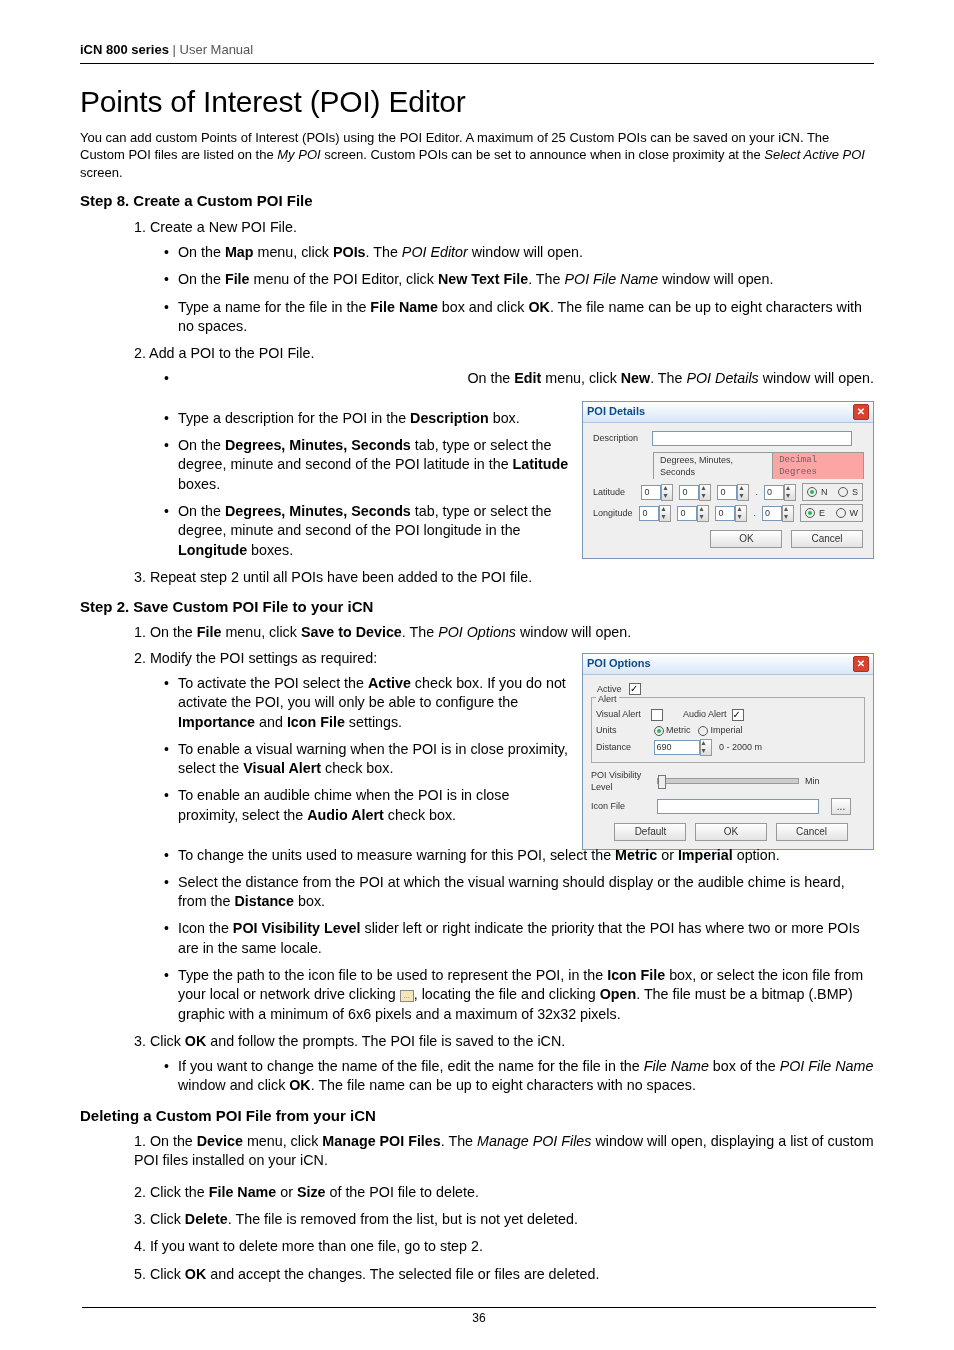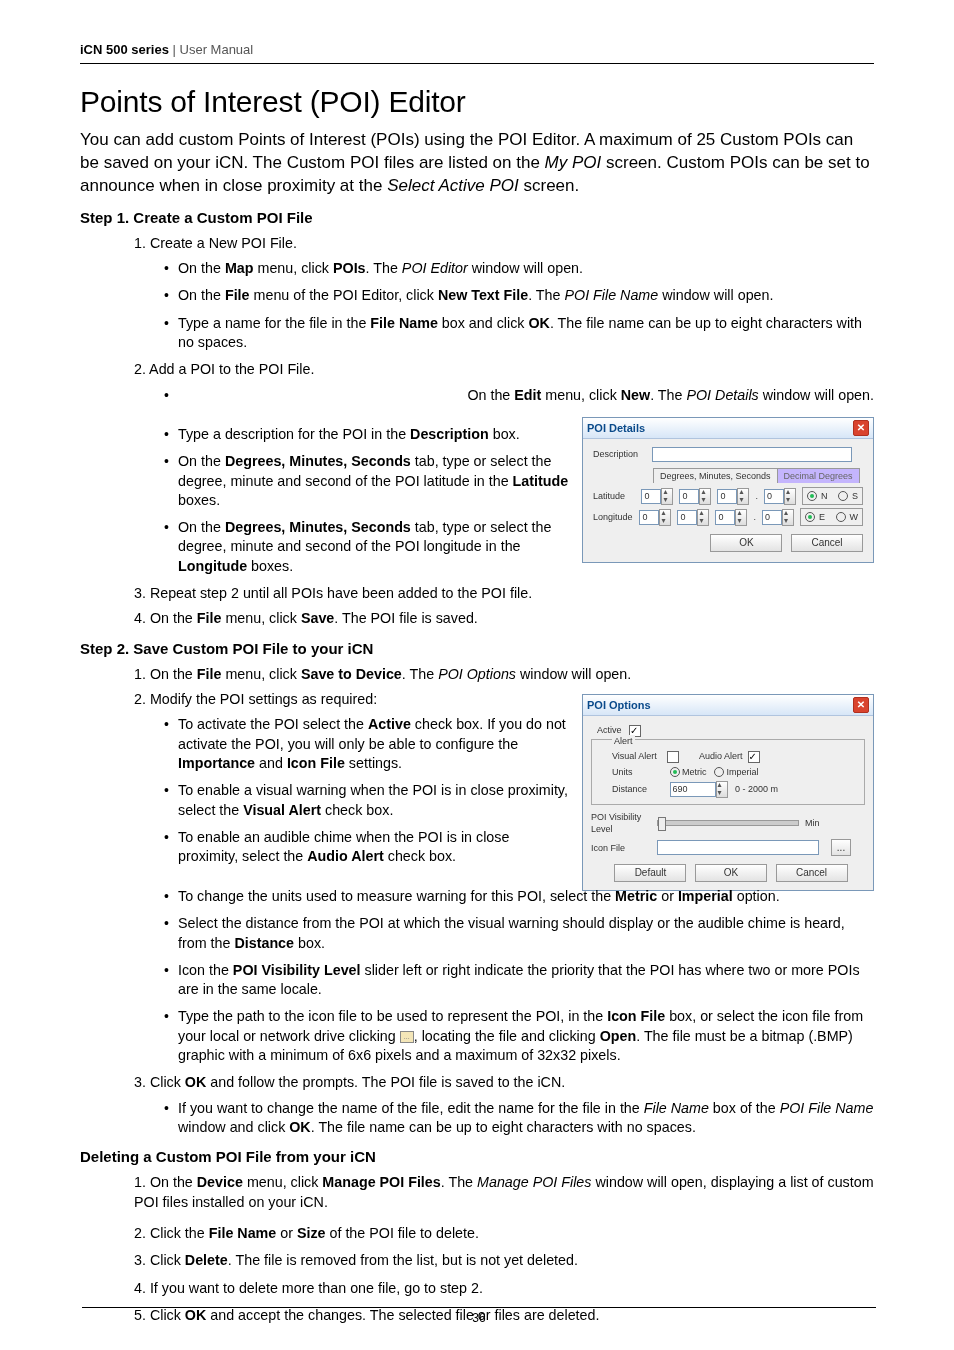--- a/index.html
+++ b/index.html
@@ -28,21 +28,21 @@
   }
   .header-text b { font-weight: bold; }
   .header-text .light { font-weight: normal; color: #555; }
   h1 {
     font-size: 30px;
     font-weight: normal;
     margin: 0 0 6px 0;
     letter-spacing: -0.2px;
   }
   p { margin: 0 0 6px 0; }
-  .intro { font-size: 17px; margin-bottom: 10px; }
+  .intro { font-size: 13px; margin-bottom: 10px; }
   .step-title {
     font-size: 15px;
     font-weight: bold;
     margin: 10px 0 6px 0;
   }
   .n1 { margin-left: 54px; }
   .bullets { margin: 4px 0 6px 84px; padding:0; list-style: none; }
   .bullets li { margin: 0 0 8px 0; position: relative; padding-left: 14px; }
   .bullets li::before {
     content: "•";
@@ -60,52 +60,52 @@
   .poi-body { padding: 8px 10px 10px 10px; background:#efefef;}
   .lbl { display:inline-block; width:56px; vertical-align:middle; }
   .inp { display:inline-block; border:1px solid #7a98b8; background:#fff; height:13px; vertical-align:middle; }
   .spin { display:inline-flex; align-items:center; }
   .spin .inp { width:14px; text-align:left; padding:0 2px; font-size:9px; line-height:13px;}
   .spin .arrows { width:10px; height:15px; display:inline-block; background: linear-gradient(#fff,#ddd); border:1px solid #999; position:relative; }
   .spin .arrows::before { content:"▴"; position:absolute; top:-2px; left:1px; font-size:8px; color:#555;}
   .spin .arrows::after { content:"▾"; position:absolute; bottom:-2px; left:1px; font-size:8px; color:#555;}
   .tabs { margin:6px 0 4px 60px; display:flex; }
   .tab { border:1px solid #999; border-bottom:none; padding:1px 6px; background:#efefef; font-size:9px; margin-right:-1px; }
-  .tab.inactive { background:#c4b5fd; color:#666; }
+  .tab.inactive { background:#fca5a5; color:#666;font-family:Liberation Mono, monospace; }
   .radios { border:1px solid #999; padding:2px 4px; display:inline-flex; gap:4px; align-items:center; font-size:9px; }
   .radio-dot { width:8px; height:8px; border:1px solid #555; border-radius:50%; display:inline-block; vertical-align:middle; position:relative; }
   .radio-dot.sel::after { content:""; width:4px; height:4px; background:#2b5; border-radius:50%; position:absolute; left:2px; top:2px;}
   .btnrow { text-align:right; margin-top:8px;}
   .btn { display:inline-block; border:1px solid #999; background:linear-gradient(#fff,#e3e3e3); padding:1px 0; font-size:10px; width:70px; text-align:center; margin-left:6px;}
   .opt-body { padding:6px 8px 8px 8px; background:#efefef;}
   .chk { width:10px; height:10px; border:1px solid #666; background:#fff; display:inline-block; vertical-align:middle; position:relative;}
   .chk.sel::after { content:"✓"; position:absolute; left:0; top:-2px; font-size:10px; color:#000;}
-  .fieldset { border:1px solid #aaa; padding:4px 6px 6px 20px; margin:2px 0 6px 0; }
+  .fieldset { border:1px solid #aaa; padding:4px 6px 6px 4px; margin:2px 0 6px 0; }
   .fieldset .legend { position:relative; top:-9px; background:#efefef; padding:0 2px; font-size:9px; display:inline-block;}
   .slider { display:inline-block; width:140px; height:4px; background:#ccc; border:1px solid #999; position:relative; vertical-align:middle; }
   .slider::after { content:""; position:absolute; left:0; top:-4px; width:6px; height:12px; background:#eee; border:1px solid #777; }
   .miniicon { width:12px; height:10px; border:1px solid #888; background:#f4e6b8; display:inline-block; vertical-align:middle; font-size:7px; text-align:center; line-height:10px; color:#777; }
   .pagenum { text-align:center; font-size:12px; position:absolute; bottom:24px; left:4px; right:0; }
   .pagenum::before { content:""; display:block; border-top:1px solid #000; width:794px; margin:0 auto 2px auto; }
 </style>
 </head>
 <body>
 
 <div class="page">
   <div class="header-line">
-    <span class="header-text"><b>iCN 500 series</b><span class="light"> | </span><span class="light">User Manual</span></span>
+    <span class="header-text"><b>iCN 800 series</b><span class="light"> | </span><span class="light">User Manual</span></span>
   </div>
 
   <h1>Points of Interest (POI) Editor</h1>
 
   <p class="intro">
     <span>You can add custom Points of Interest (POIs) using the POI Editor. A maximum of 25 Custom POIs can be saved on your iCN. The Custom POI files are listed on the </span><span class="ital">My POI</span><span> screen. Custom POIs can be set to announce when in close proximity at the </span><span class="ital">Select Active POI</span><span> screen.</span>
   </p>
 
-  <div class="step-title">Step 1. Create a Custom POI File</div>
+  <div class="step-title">Step 8. Create a Custom POI File</div>
 
   <p class="n1">1. Create a New POI File.</p>
   <ul class="bullets">
     <li><span>On the </span><span class="bold">Map</span><span> menu, click </span><span class="bold">POIs</span><span>. The </span><span class="ital">POI Editor</span><span> window will open.</span></li>
     <li><span>On the </span><span class="bold">File</span><span> menu of the POI Editor, click </span><span class="bold">New Text File</span><span>. The </span><span class="ital">POI File Name</span><span> window will open.</span></li>
     <li><span>Type a name for the file in the </span><span class="bold">File Name</span><span> box and click </span><span class="bold">OK</span><span>. The file name can be up to eight characters with no spaces.</span></li>
   </ul>
 
   <p class="n1">2. Add a POI to the POI File.</p>
 
@@ -183,21 +183,20 @@
           <div class="btnrow">
             <span class="btn">OK</span>
             <span class="btn">Cancel</span>
           </div>
         </div>
       </div>
     </div>
   </div>
 
   <p class="n1">3. Repeat step 2 until all POIs have been added to the POI file.</p>
-  <p class="n1"><span>4. On the </span><span class="bold">File</span><span> menu, click </span><span class="bold">Save</span><span>. The POI file is saved.</span></p>
 
   <div class="step-title">Step 2. Save Custom POI File to your iCN</div>
 
   <p class="n1"><span>1. On the </span><span class="bold">File</span><span> menu, click </span><span class="bold">Save to Device</span><span>. The </span><span class="ital">POI Options</span><span> window will open.</span></p>
 
   <div class="twocol">
     <div class="leftcol">
       <p class="n1">2. Modify the POI settings as required:</p>
       <ul class="bullets">
         <li><span>To activate the POI select the </span><span class="bold">Active</span><span> check box. If you do not activate the POI, you will only be able to configure the </span><span class="bold">Importance</span><span> and </span><span class="bold">Icon File</span><span> settings.</span></li>

